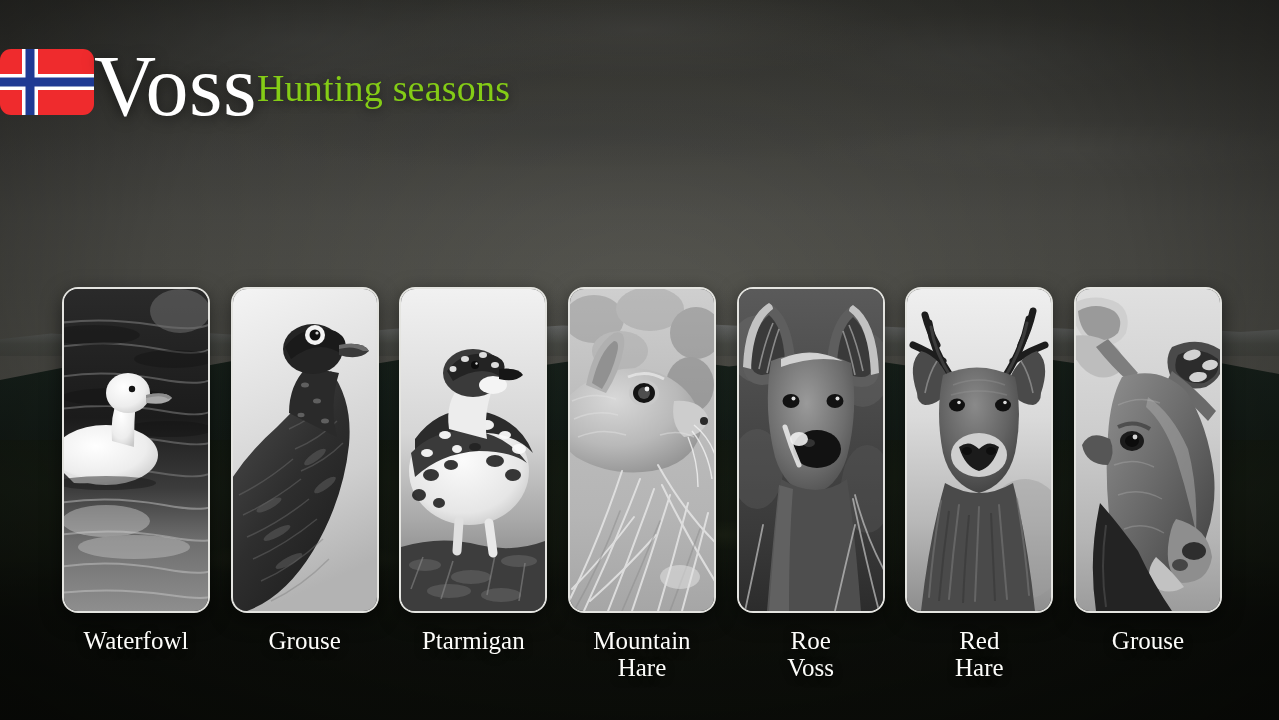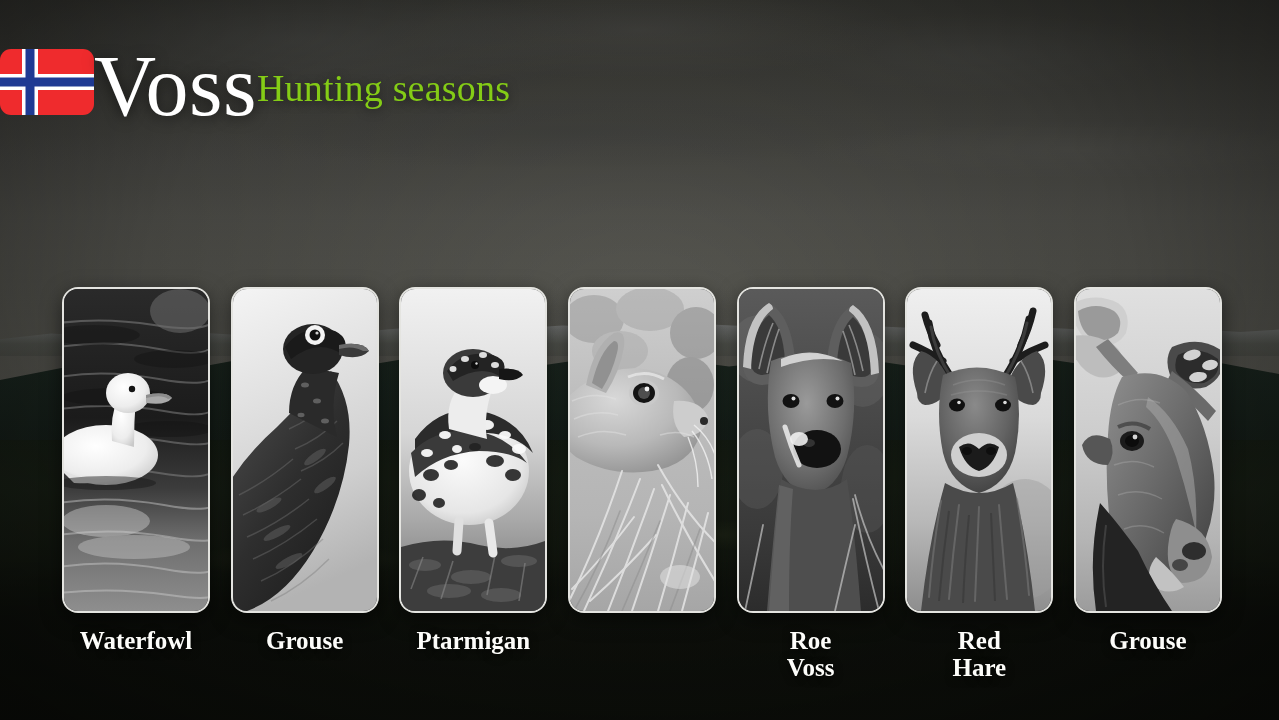--- a/index.html
+++ b/index.html
@@ -130,21 +130,21 @@
     overflow: hidden;
     background: #2a2a2a;
     box-shadow: 0 6px 20px rgba(0,0,0,0.55);
   }
   .card-photo svg { display: block; width: 144px; height: 322px; }
 
   .card-label {
     margin-top: 14px;
     font-size: 25px;
     line-height: 1.08;
-    font-weight: 700;
+    font-weight: 400;
     color: #fdfdfa;
     text-align: center;
     text-shadow: 0 2px 8px rgba(0,0,0,0.7);
     white-space: pre-line;
   }
 </style>
 </head>
 <body>
 
 <div id="stage">
@@ -457,20 +457,22 @@
               <path d="M20 312 Q54 282 86 246"></path>
           </g>
           <g opacity="0.5" stroke="#8c8c8c" stroke-width="1.6" fill="none" stroke-linecap="round">
             <path d="M4 322 Q30 276 50 222"></path>
               <path d="M52 322 Q72 276 90 232"></path>
             <path d="M100 322 Q116 280 130 240"></path>
           </g>
           <ellipse cx="110" cy="288" rx="20" ry="12" fill="#e2e2e2" opacity="0.55"></ellipse>
         </svg>
       </div>
+      <div class="card-label">Mountain
+Hare</div>
     </div>
 
     <div class="species-card">
       <div class="card-photo">
         <svg viewBox="0 0 144 322" xmlns="http://www.w3.org/2000/svg">
           <defs>
             <linearGradient id="rdBg" x1="0" y1="0" x2="0" y2="1">
               <stop offset="0%" stop-color="#5a5a5a"></stop>
                 <stop offset="40%" stop-color="#484848"></stop>
               <stop offset="75%" stop-color="#3a3a3a"></stop>

